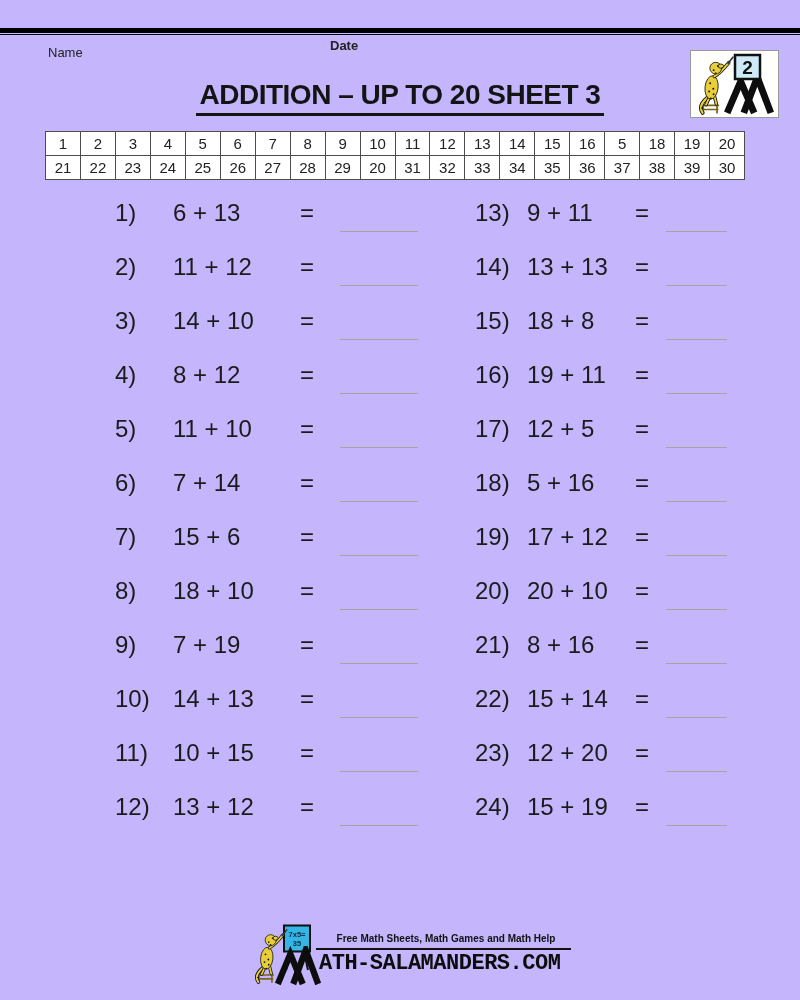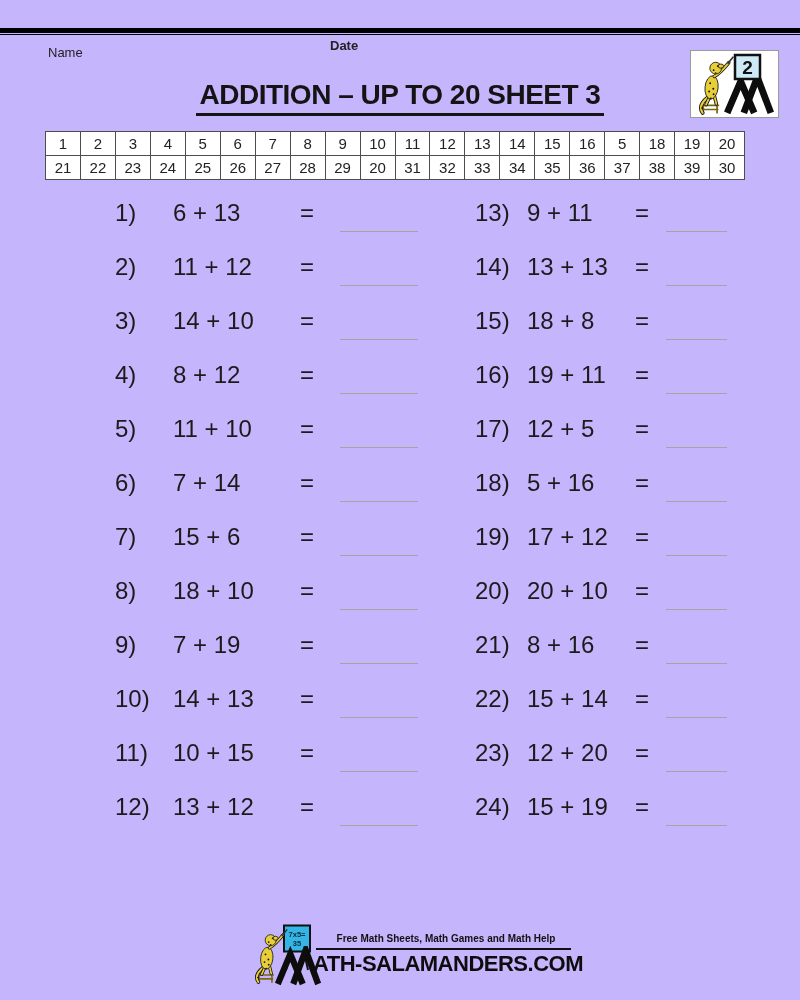--- a/index.html
+++ b/index.html
@@ -73,23 +73,24 @@
   
   .footer{position:absolute;left:250px;top:922px;width:330px;height:72px;}
   .footer-art{position:absolute;left:0;top:2px;width:78px;height:64px;}
   .footer-tagline{
     position:absolute;left:70px;top:11px;width:252px;
     text-align:center;font-size:10px;font-weight:bold;color:#111;
     white-space:nowrap;letter-spacing:0;
   }
   .footer-rule{position:absolute;left:66px;top:26px;width:255px;height:2px;background:#111;}
   .footer-site{
-    position:absolute;left:63px;top:29px;width:258px;
+    position:absolute;left:69px;top:29px;width:258px;
     font-size:22px;font-weight:bold;letter-spacing:-0.5px;color:#0d0d0d;
     white-space:nowrap;
+    font-family:Liberation Mono, monospace;
   }
   svg text{font-family:"Liberation Sans", sans-serif;}
 </style>
 </head>
 <body>
 
 <div class="page">
 
   <svg width="0" height="0" style="position:absolute" aria-hidden="true">
     <defs>

